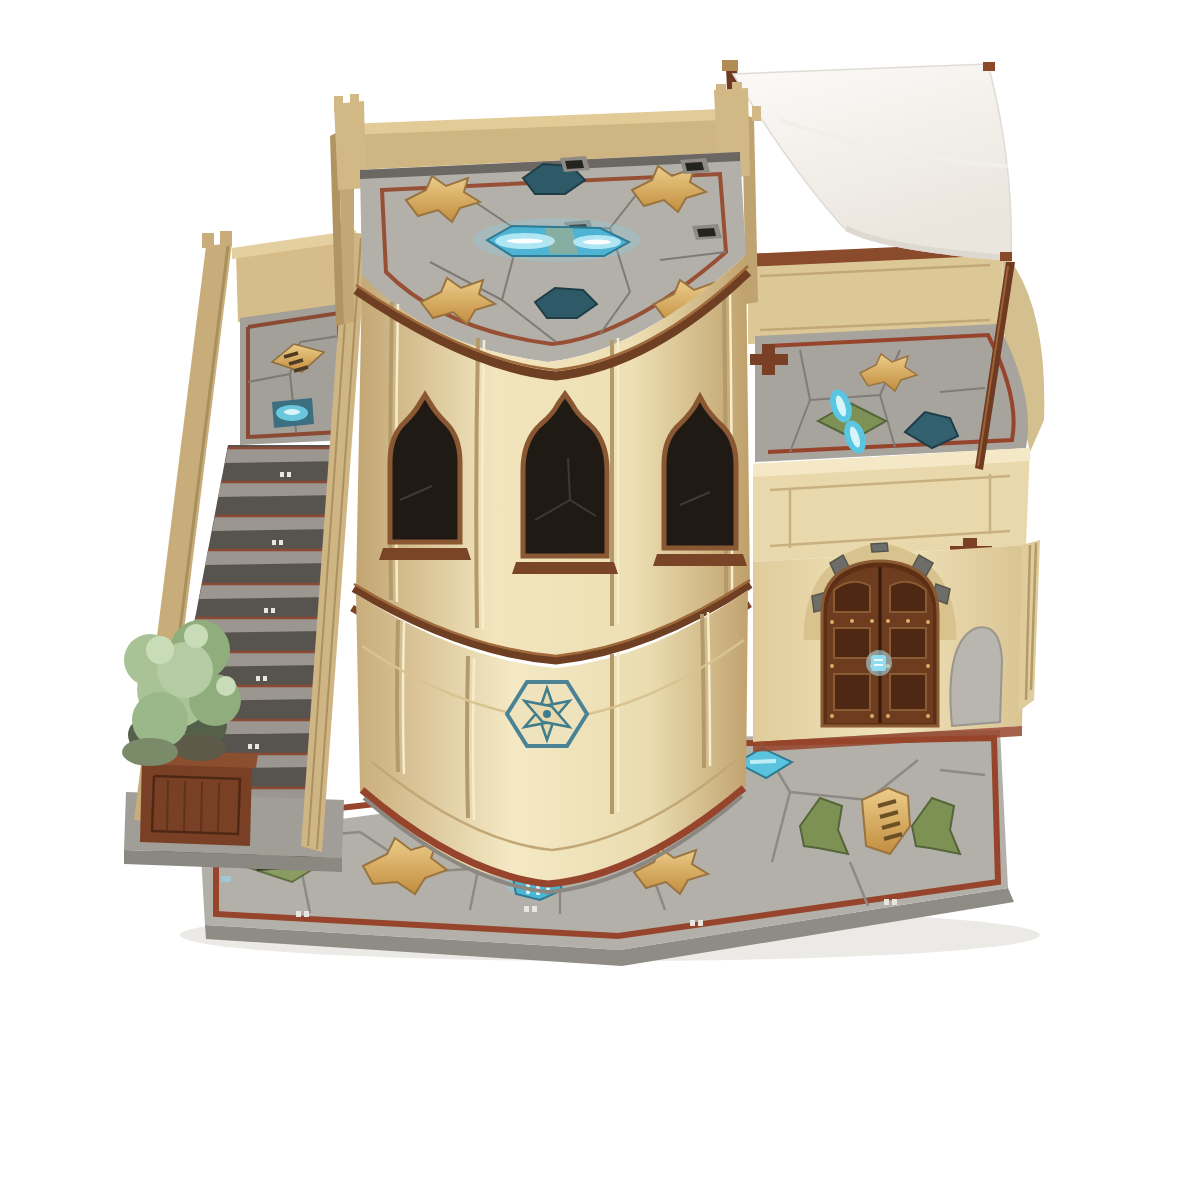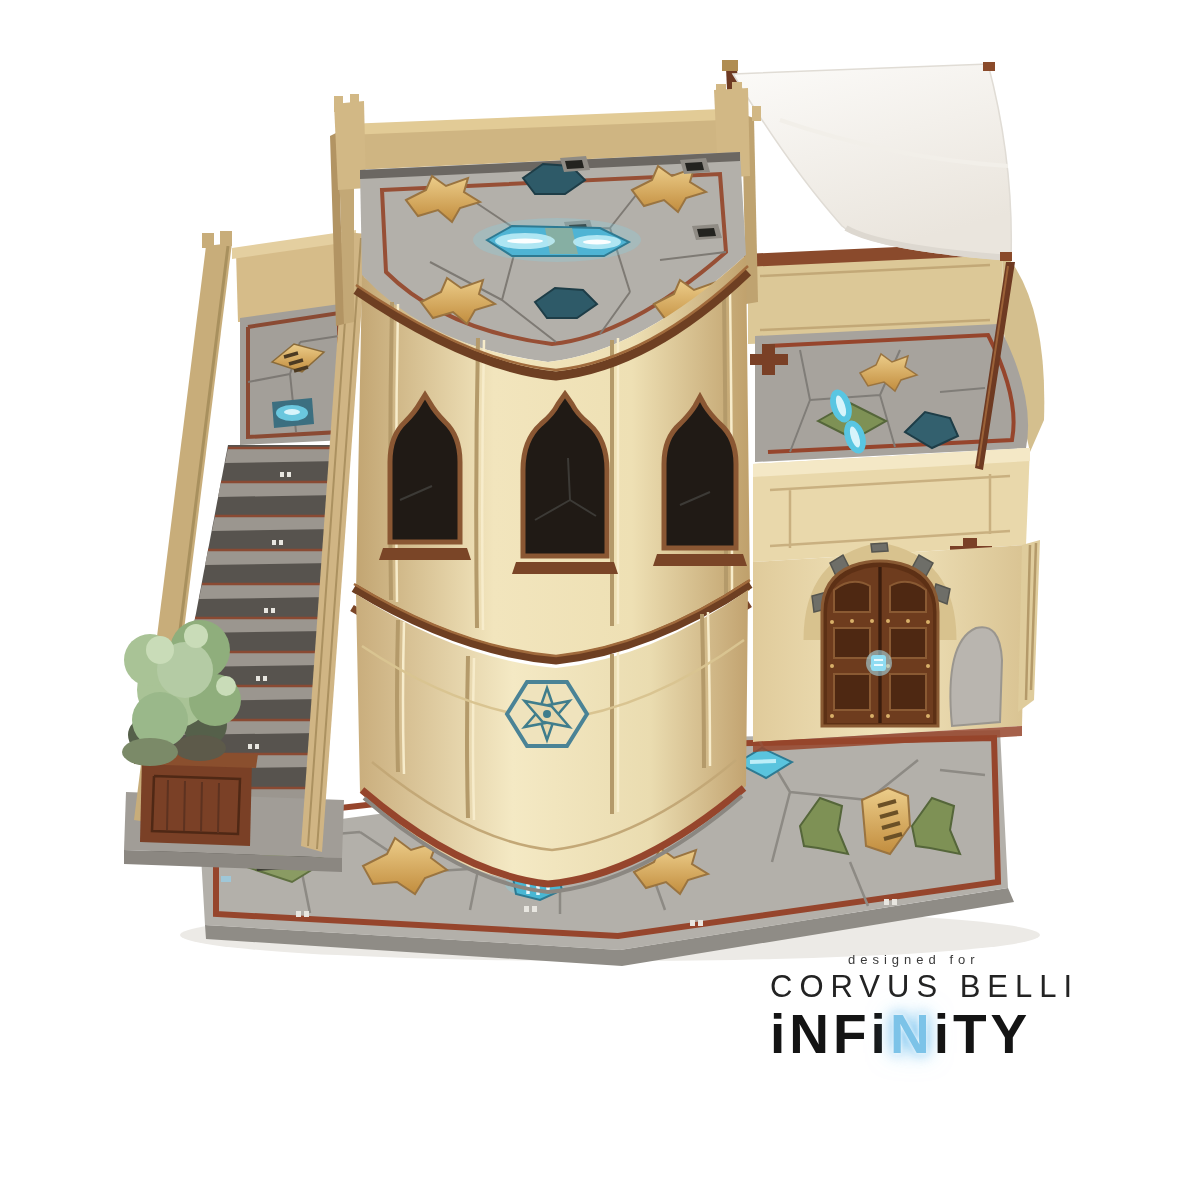--- a/index.html
+++ b/index.html
@@ -408,19 +408,14 @@
       <polygon points="547,688 556,714 547,740 538,714" fill="#e8d9ae" stroke="#3f7d8c" stroke-width="2.5" transform="rotate(60 547 714)"></polygon>
       <polygon points="547,688 556,714 547,740 538,714" fill="#e8d9ae" stroke="#3f7d8c" stroke-width="2.5" transform="rotate(120 547 714)"></polygon>
       <circle cx="547" cy="714" r="4" fill="#3f7d8c"></circle>
     </g>
 
     <path d="M362,790 Q460,874 548,884 Q640,876 744,788" stroke="#96452c" stroke-width="7" fill="none"></path>
     <path d="M364,798 Q460,882 548,892 Q640,884 742,796" stroke="#8b8781" stroke-width="4" fill="none"></path>
   </g>
 </svg>
 
-<div id="brand-block">
-  <span class="designed-for">designed for</span>
-  <span class="brand-name">CORVUS BELLI</span>
-  <span class="logo-line"><span>iNFi</span><span class="logo-accent">N</span><span>iTY</span></span>
+
 </div>
 
-</div>
-
 </body></html>

